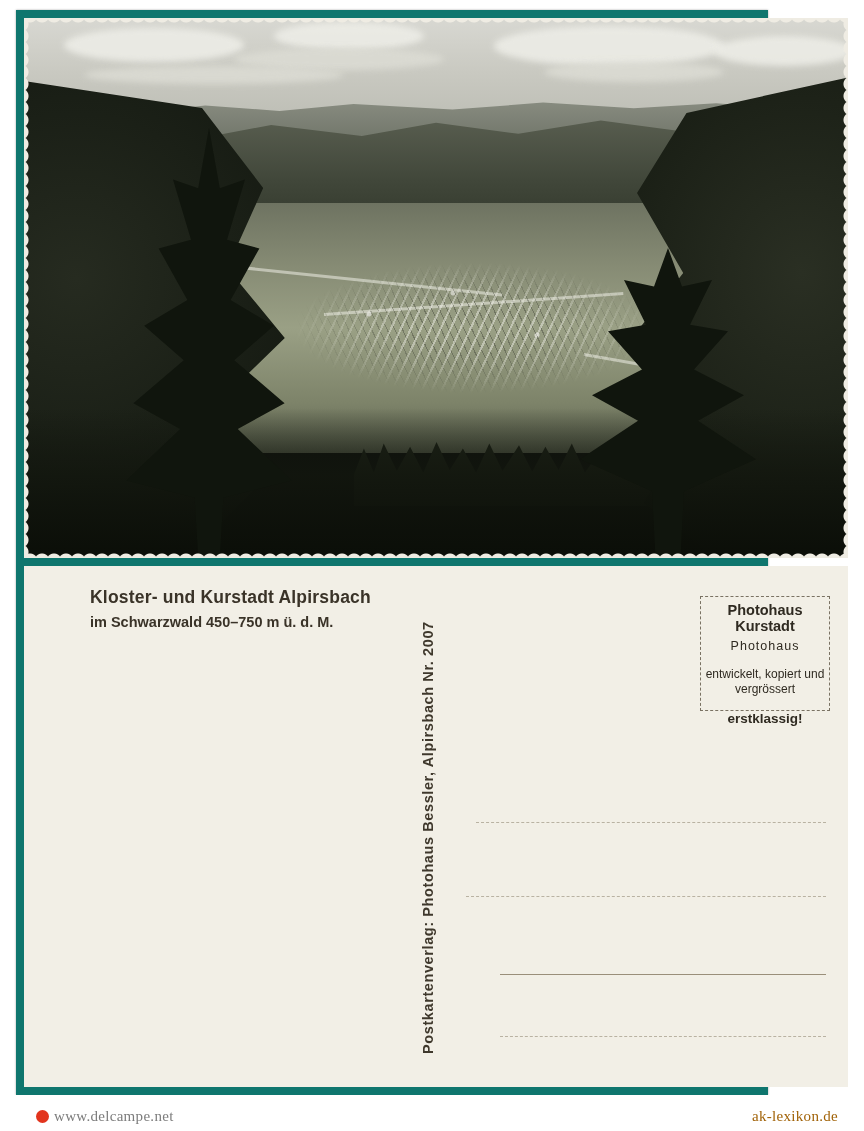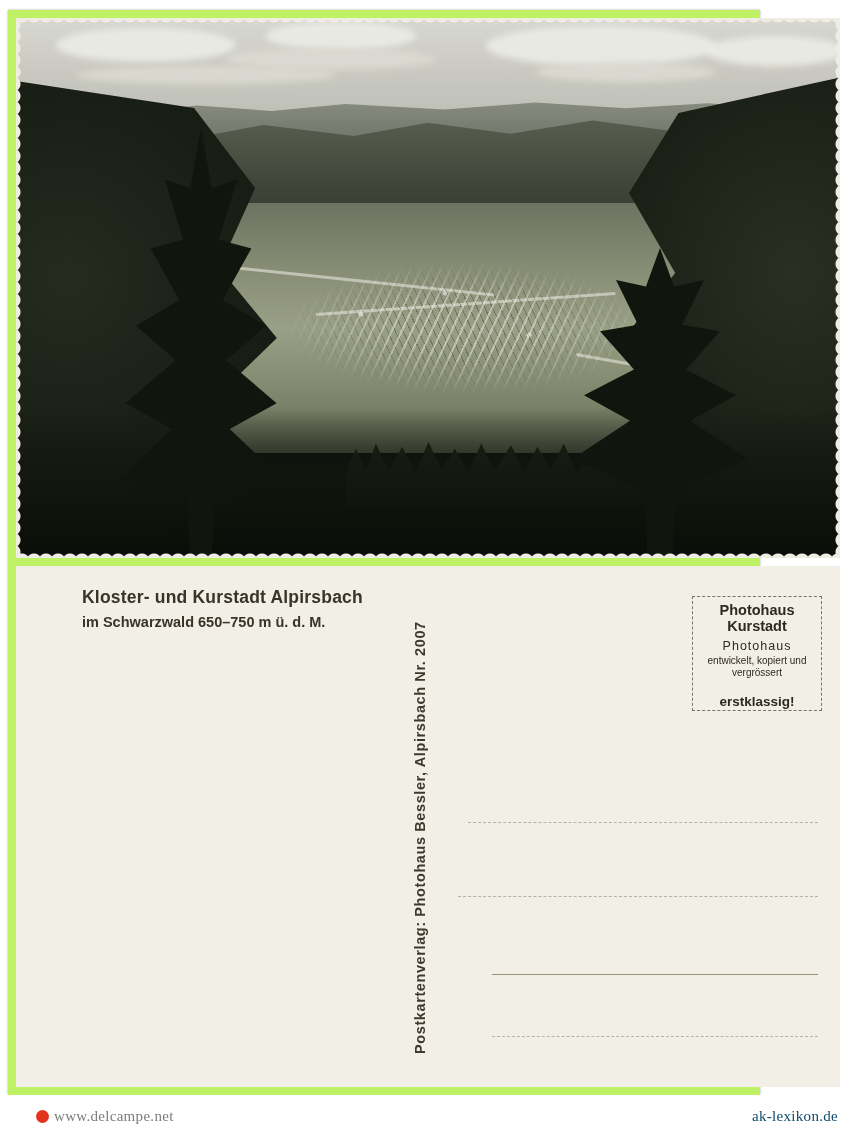--- a/index.html
+++ b/index.html
@@ -19,25 +19,25 @@
   .page {
     position: absolute;
     left: 0; top: 0;
     width: 864px; height: 1131px;
     background: #ffffff;
   }
 
   
   .postcard {
     position: absolute;
-    left: 8px;
+    left: 16px;
     top: 10px;
     width: 752px;
     height: 1085px;
-    background: #bef264;
+    background: #0f766e;
     box-shadow: 0 0 2px rgba(0,0,0,0.35);
   }
 
   
   .photo {
     position: absolute;
     left: 8px;
     top: 8px;
     width: 824px;
     height: 540px;
@@ -246,21 +246,21 @@
     height: 115px;
     border: 1px dashed #7a7263;
     color: #2f2a21;
     text-align: center;
     padding-top: 6px;
     box-sizing: border-box;
   }
   .advert .a1 { font-size: 14.5px; font-weight: bold; line-height: 1.1; }
   .advert .a2 { font-size: 14.5px; font-weight: bold; line-height: 1.1; }
   .advert .a3 { font-size: 12.5px; letter-spacing: 1px; margin-top: 4px; }
-  .advert .a4 { font-size: 10px; margin-top: 2px; line-height: 1.25; }
+  .advert .a4 { font-size: 12px; margin-top: 14px; line-height: 1.25; }
   .advert .a5 { font-size: 13.5px; font-weight: bold; margin-top: 14px; }
 
   
   .addr-line {
     position: absolute;
     border-top: 1px dashed #b9b2a2;
     height: 0;
   }
   .addr-line.solid {
     border-top: 1px solid #9a8f7a;
@@ -290,21 +290,21 @@
     border-radius: 50%;
     background: #e2341d;
     margin-right: 5px;
     vertical-align: -2px;
   }
   .aklex {
     position: absolute;
     right: 26px;
     bottom: 6px;
     font-size: 15px;
-    color: #0c4a6e;
+    color: #a16207;
     letter-spacing: 0.3px;
   }
 </style>
 </head>
 <body>
 
 <div class="page">
 
   <div class="postcard">
 
@@ -344,21 +344,21 @@
       <div class="deckle deckle-top"></div>
       <div class="deckle deckle-bottom"></div>
       <div class="deckle-v deckle-left"></div>
       <div class="deckle-v deckle-right"></div>
     </div>
 
     <div class="back">
 
       <div class="caption">
         <div class="line1">Kloster- und Kurstadt Alpirsbach</div>
-        <div class="line2">im Schwarzwald 650–750 m ü. d. M.</div>
+        <div class="line2">im Schwarzwald 450–750 m ü. d. M.</div>
       </div>
 
       <div class="vertical-credit">Postkartenverlag: Photohaus Bessler, Alpirsbach Nr. 2007</div>
 
       <div class="advert">
         <div class="a1">Photohaus</div>
         <div class="a2">Kurstadt</div>
         <div class="a3">Photohaus</div>
         <div class="a4">entwickelt, kopiert und vergrössert</div>
         <div class="a5">erstklassig!</div>

